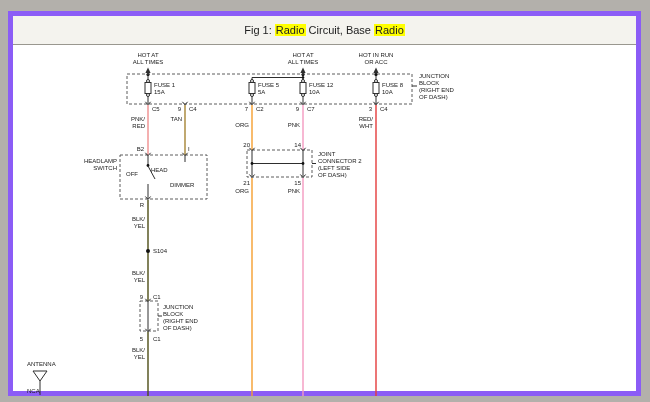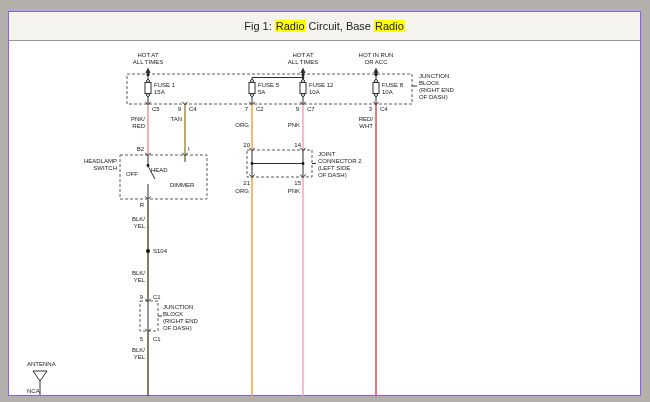--- a/index.html
+++ b/index.html
@@ -1,19 +1,19 @@
 <!DOCTYPE html>
 <html><head>
 <meta charset="utf-8">
 <style>
   html,body {margin:0; padding:0;}
   .screen {position:relative; width:650px; height:402px; background:#b3b0ab;
            font-family:"Liberation Sans", sans-serif; overflow:hidden;}
   .panel {position:absolute; left:8px; top:11px; width:633px; height:385px;
-          background:#ffffff; border:1px solid #8b5cf6; box-sizing:border-box;}
+          background:#ffffff; border:5px solid #8b5cf6; box-sizing:border-box;}
   .titlebar {position:absolute; left:0; top:0; right:0; height:28px;
              background:#f4f3ee; border-bottom:1px solid #99978f;
              display:flex; align-items:center; justify-content:center;
              font-size:11px; color:#222;}
   .canvas {position:absolute; left:0; top:29px; right:0; bottom:0; background:#ffffff;}
   mark.hl {background:#ffff00; color:#222; padding:0 1px;}
   svg.overlay {position:absolute; left:0; top:0; pointer-events:none;}
   .t  {font-family:"Liberation Sans", sans-serif; font-size:6px; fill:#1a1a1a;}
   .te {text-anchor:end;}
   .tm {text-anchor:middle;}

